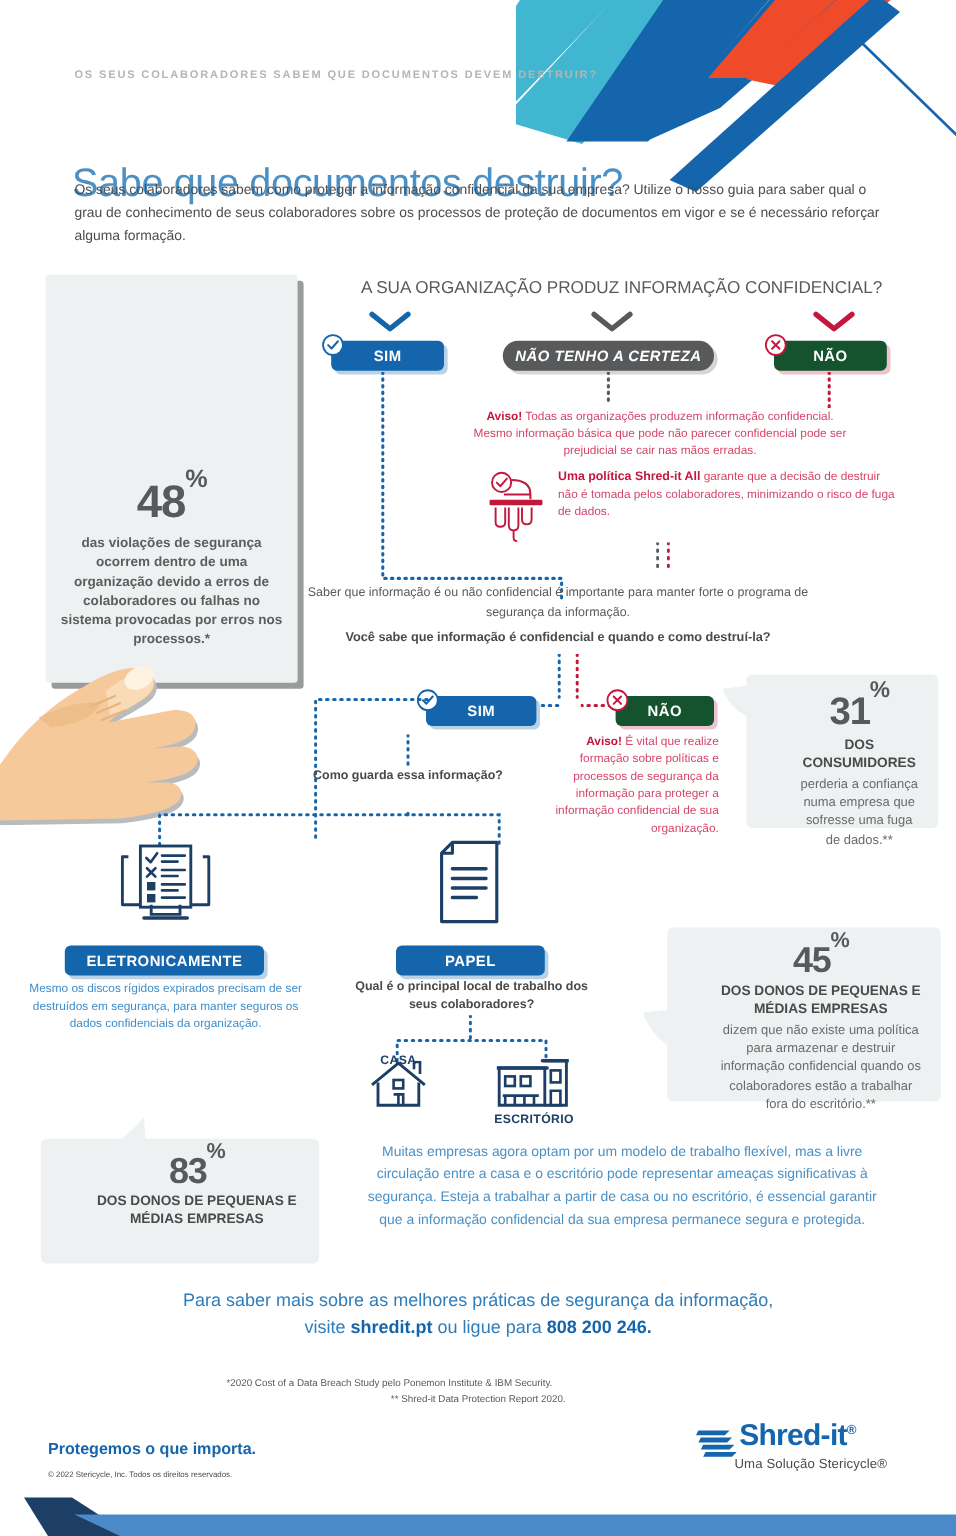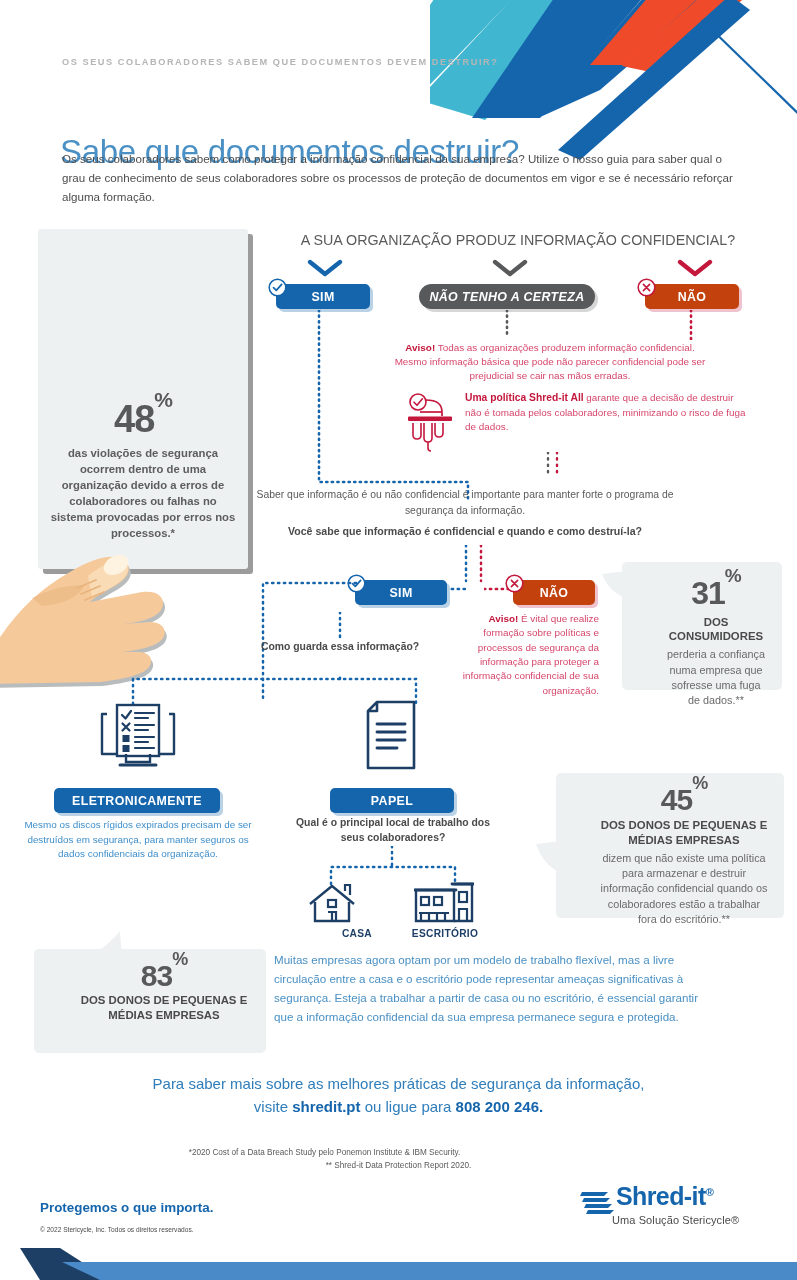--- a/index.html
+++ b/index.html
@@ -51,21 +51,21 @@
   }
   .chev { position: absolute; width: 36px; height: 20px; }
 
   .pill {
     position: absolute; border-radius: 5px; color: #fff;
     font-size: 12.4px; font-weight: 700; letter-spacing: 0.4px;
     display: flex; align-items: center; justify-content: center;
     height: 25px;
   }
   .pill.blue { background: #1565ad; box-shadow: 3px 3px 0 0 #b9d2e6; }
-  .pill.red  { background: #c2410c; box-shadow: 3px 3px 0 0 #eec3ce; }
+  .pill.red  { background: #14532d; box-shadow: 3px 3px 0 0 #eec3ce; }
   .pill.grey { background: #58595b; border-radius: 13px; box-shadow: 3px 3px 0 0 #d6d6d6; }
 
   .badge { position: absolute; width: 19px; height: 19px; }
 
   .dotline { position: absolute; }
 
   .aviso1 {
     position: absolute; top: 341px; left: 390px; width: 320px; text-align: center;
     font-size: 9.9px; line-height: 1.42; color: #d6456a;
   }
@@ -104,22 +104,22 @@
   .qsmall {
     position: absolute; text-align: center; font-size: 10.4px; line-height: 1.42; color: #4a4a4a; font-weight: 600;
   }
   .blueblock {
     position: absolute; text-align: center; font-size: 9.9px; line-height: 1.48; color: #3e8ecb;
   }
   .iconlabel { position: absolute; text-align: center; font-size: 10.2px; font-weight: 700; color: #1d3f66; letter-spacing: 0.3px; }
 
   
   .finalpara {
-    position: absolute; top: 951px; left: 274px; width: 445px;
-    font-size: 11.6px; line-height: 1.63; color: #4a90c4;
+    position: absolute; top: 951px; left: 296px; width: 445px;
+    font-size: 11.6px; line-height: 1.63; color: #4a90c4; text-align: center;
   }
   .cta {
     position: absolute; top: 1072px; left: 0; width: 797px; text-align: center;
     font-size: 15px; line-height: 1.55; color: #2f7dba;
   }
   .cta b { font-weight: 700; color: #1565ad; }
   .foot1 { position: absolute; top: 1148px; left: 0; width: 649px; text-align: center; font-size: 8.2px; color: #5a5a5a; }
   .foot2 { position: absolute; top: 1161px; left: 0; width: 797px; text-align: center; font-size: 8.2px; color: #5a5a5a; }
 
   .tagline { position: absolute; top: 1200px; left: 40px; font-size: 13.4px; font-weight: 700; color: #1565ad; white-space: nowrap; }
@@ -361,21 +361,21 @@
 
 <div style="position:absolute; left:307px; top:884px; width:50px; height:40px;">
   <svg width="50" height="40" viewBox="0 0 50 40">
     <path d="M3 20 L25 2 L47 20" stroke="#1d3f66" stroke-width="2.4" fill="none" stroke-linejoin="round"></path>
     <path d="M8 18 L8 37 L42 37 L42 18" stroke="#1d3f66" stroke-width="2.4" fill="none"></path>
     <path d="M38 7 L38 1 L43 1 L43 11" stroke="#1d3f66" stroke-width="2.2" fill="none"></path>
     <rect x="21" y="16" width="8" height="7" fill="none" stroke="#1d3f66" stroke-width="2.2"></rect>
     <path d="M25 28 L25 37 M21 28 L29 28 L29 37" stroke="#1d3f66" stroke-width="2.2" fill="none"></path>
   </svg>
 </div>
-<div class="iconlabel" style="left:292px; top:928px; width:80px;text-align:right;">CASA</div>
+<div class="iconlabel" style="left:292px; top:879px; width:80px;">CASA</div>
 
 <div style="position:absolute; left:414px; top:878px; width:60px; height:46px;">
   <svg width="60" height="46" viewBox="0 0 60 46">
     <path d="M2 12 L40 12 L40 43 L2 43 Z" fill="none" stroke="#1d3f66" stroke-width="2.4"></path>
     <path d="M0 12 L42 12" stroke="#1d3f66" stroke-width="2.8" stroke-linecap="round"></path>
     <rect x="7" y="19" width="8" height="8" fill="none" stroke="#1d3f66" stroke-width="2.2"></rect>
     <rect x="20" y="19" width="8" height="8" fill="none" stroke="#1d3f66" stroke-width="2.2"></rect>
     <path d="M7 35 L7 43 M15 35 L15 43 M23 35 L23 43 M31 35 L31 43 M5 35 L35 35" stroke="#1d3f66" stroke-width="2.2" fill="none"></path>
     <path d="M40 6 L58 6 L58 43 L40 43" fill="none" stroke="#1d3f66" stroke-width="2.4"></path>
     <path d="M38 6 L60 6" stroke="#1d3f66" stroke-width="2.8" stroke-linecap="round"></path>

